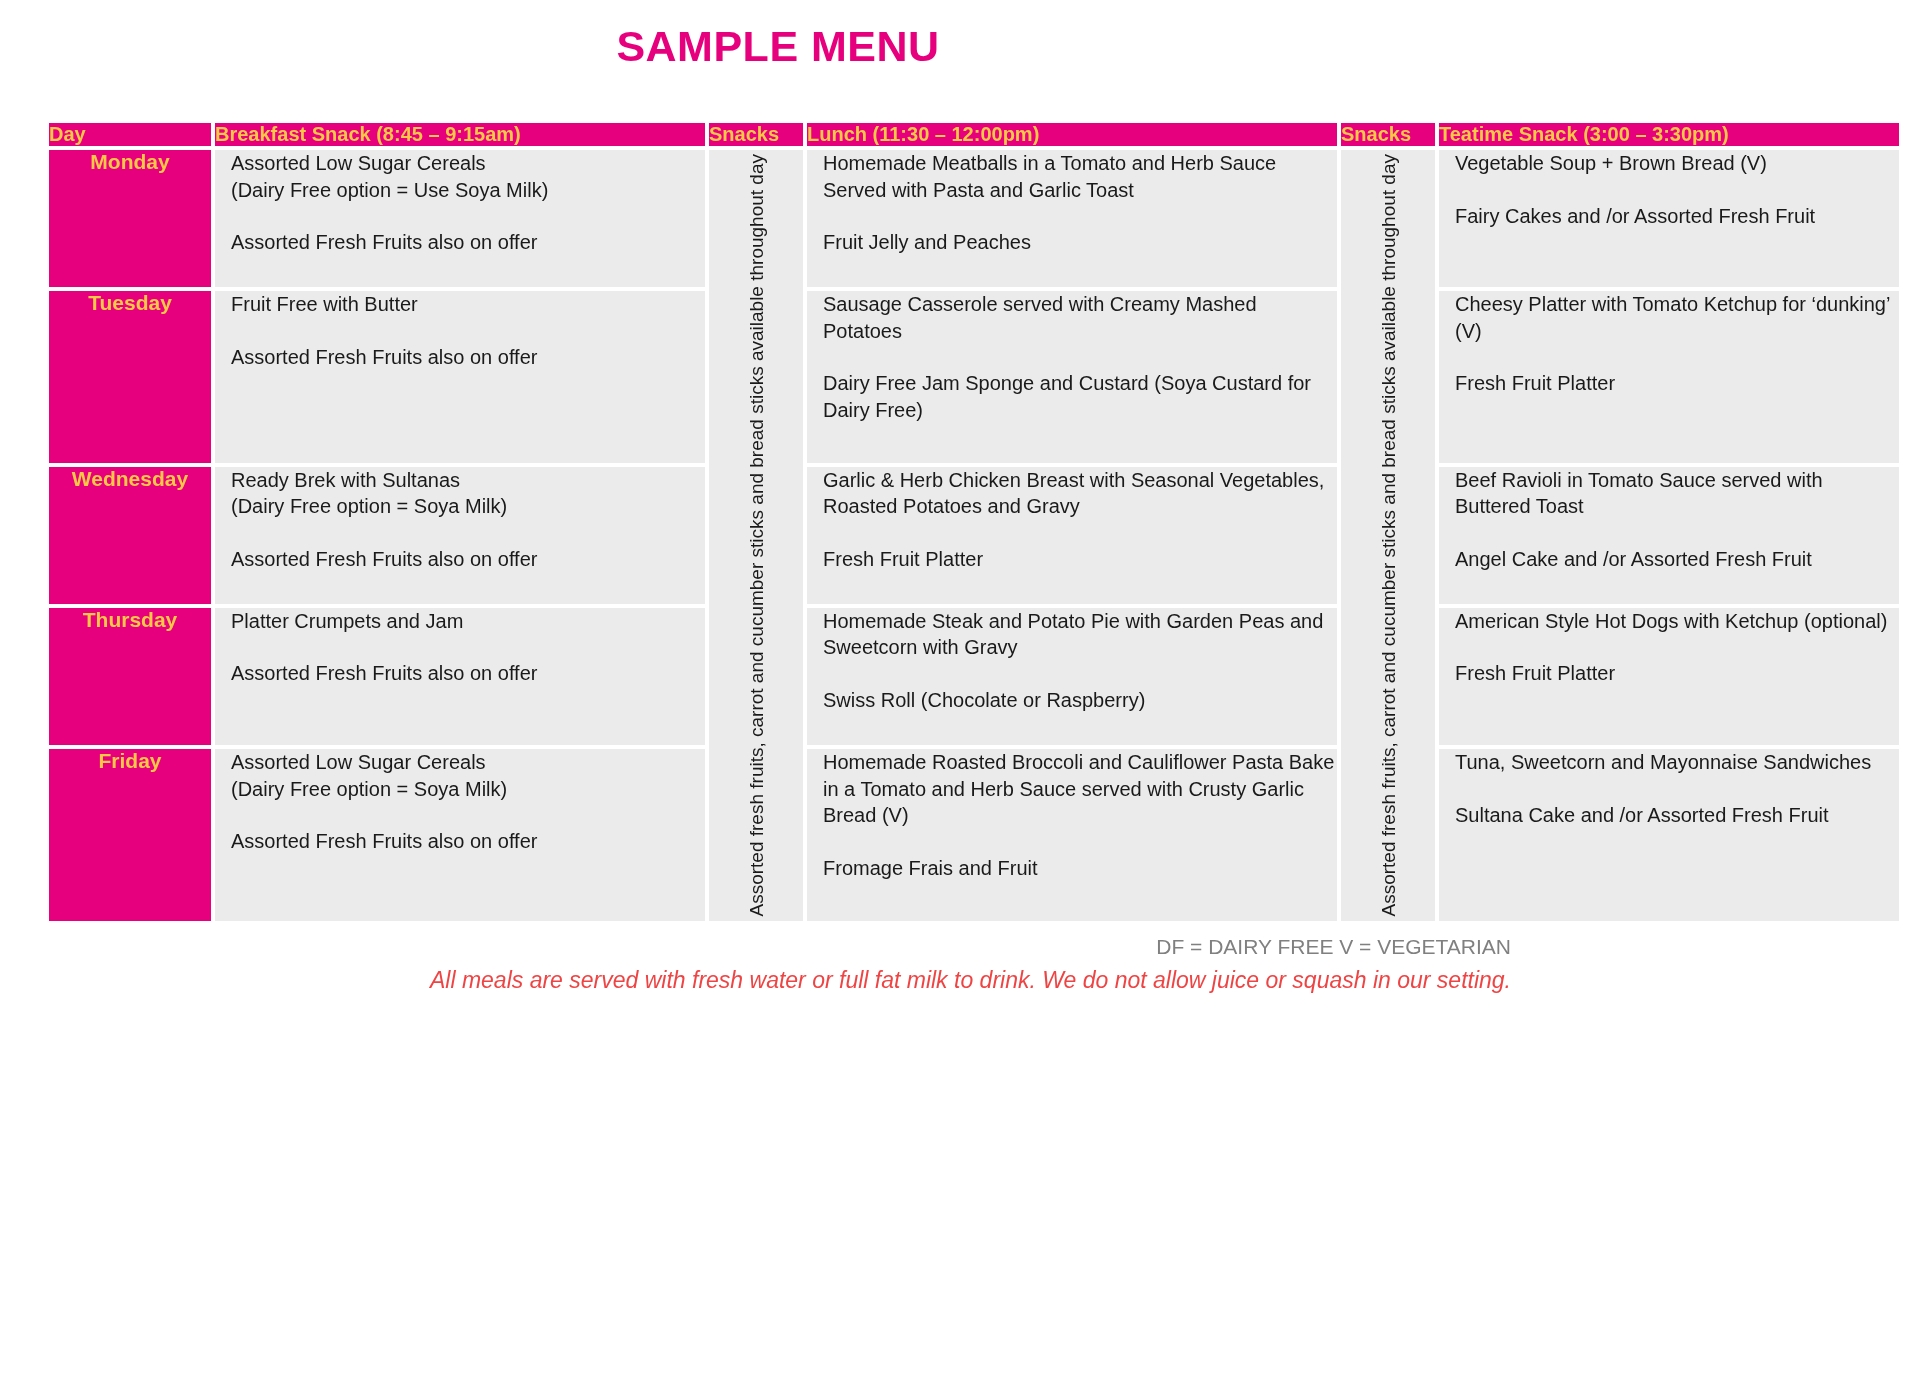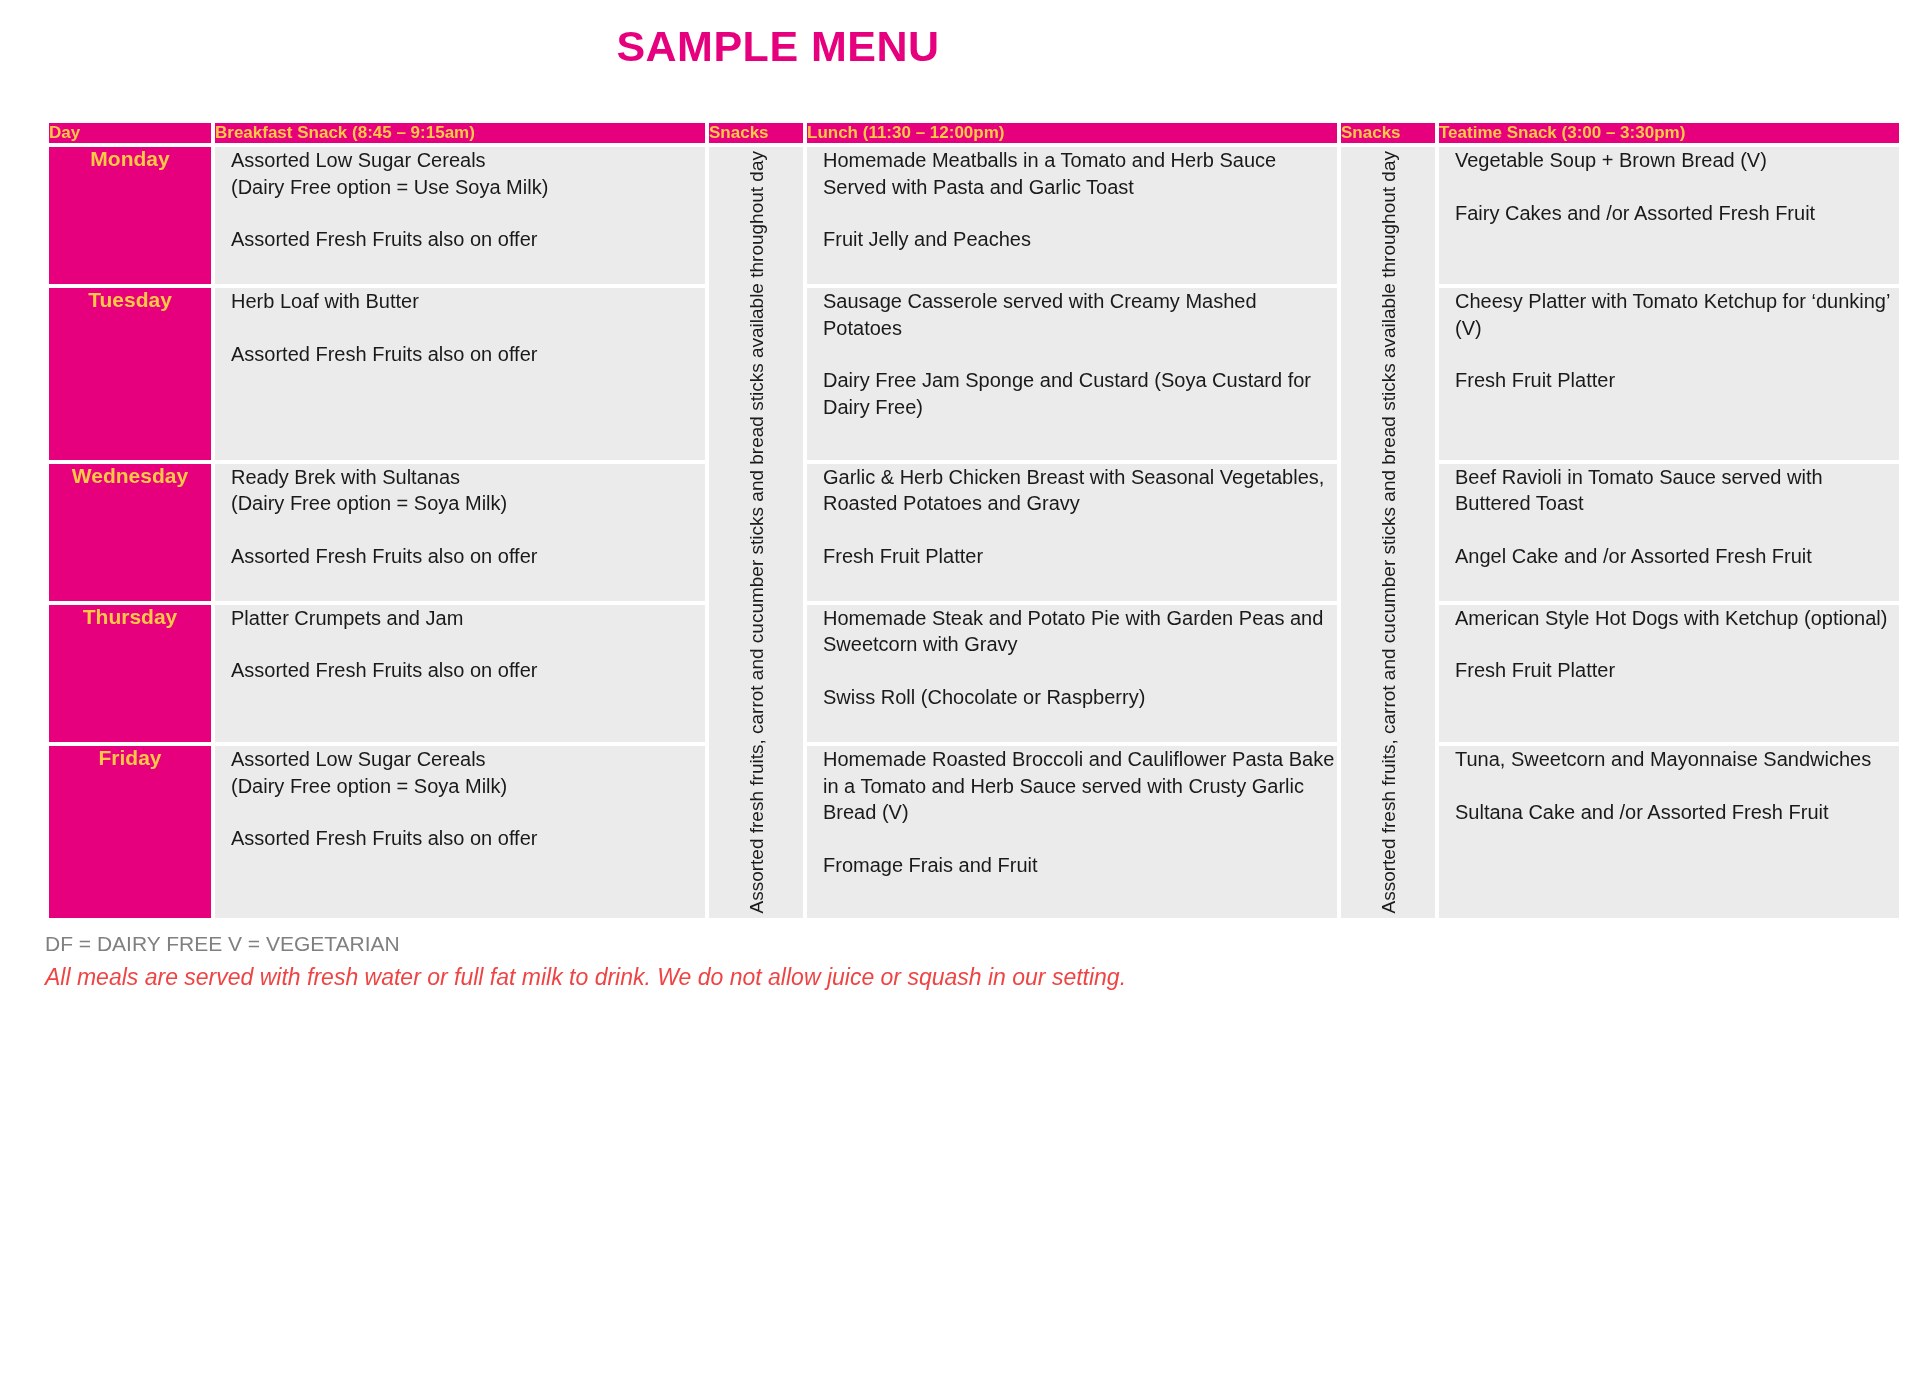--- a/index.html
+++ b/index.html
@@ -42,21 +42,21 @@
     margin-top: 38px;
   }
   .menu-table th, .menu-table td {
     padding: 0;
     vertical-align: top;
   }
 
   .hdr {
     background: #E6007E;
     color: #FFC845;
-    font-size: 17px;
+    font-size: 20px;
     font-weight: bold;
     text-align: left;
     padding: 10px 12px 12px 12px;
     height: 20px;
     white-space: nowrap;
   }
 
   .day-cell {
     background: #E6007E;
     color: #FFC845;
@@ -109,21 +109,21 @@
   col.c-day    { width: 162px; }
   col.c-brk    { width: 490px; }
   col.c-sn1    { width: 94px;  }
   col.c-lunch  { width: 530px; }
   col.c-sn2    { width: 94px;  }
   col.c-tea    { width: 460px; }
 
   
   .footer {
     margin-top: 8px;
-    text-align: left;
+    text-align: right;
   }
   .footer .key {
     color: #808080;
     font-size: 21px;
     line-height: 1.35;
   }
   .footer .note {
     color: #ef4444;
     font-size: 23px;
     line-height: 1.35;
@@ -179,21 +179,21 @@
             </div>
           </td>
           <td class="food-cell">
             <p><span>Vegetable Soup + Brown Bread (V)</span></p>
             <p><span>Fairy Cakes and /or Assorted Fresh Fruit</span></p>
           </td>
         </tr>
         <tr>
           <td class="day-cell">Tuesday</td>
           <td class="food-cell">
-            <p><span>Herb Loaf with Butter</span></p>
+            <p><span>Fruit Free with Butter</span></p>
             <p><span>Assorted Fresh Fruits also on offer</span></p>
           </td>
           <td class="food-cell">
             <p><span>Sausage Casserole served with Creamy Mashed Potatoes</span></p>
             <p><span>Dairy Free Jam Sponge and Custard (Soya Custard for Dairy Free)</span></p>
           </td>
           <td class="food-cell">
             <p><span>Cheesy Platter with Tomato Ketchup for ‘dunking’ (V)</span></p>
             <p><span>Fresh Fruit Platter</span></p>
           </td>

